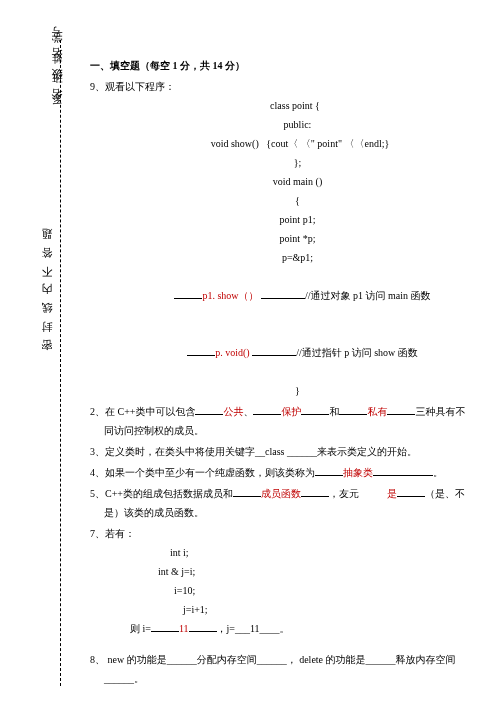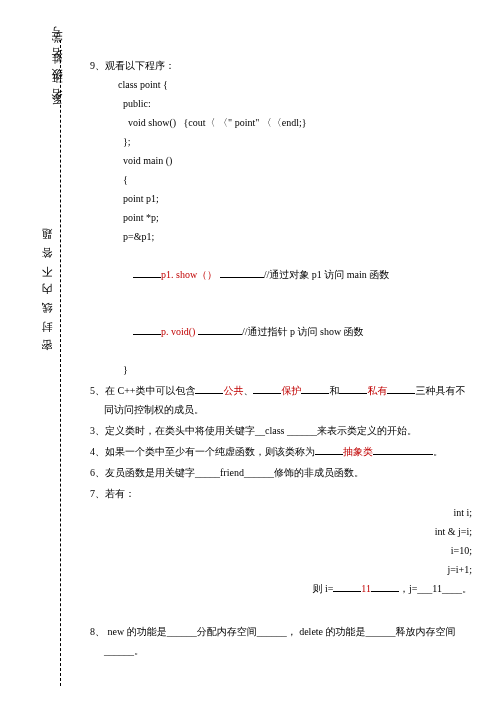--- a/index.html
+++ b/index.html
@@ -43,37 +43,38 @@
       left: 90px;
       top: 54px;
       right: 28px;
       line-height: 1.9;
     }
     .bold { font-weight: bold; }
     .red { color: #c00000; }
     .ul-short { display: inline-block; border-bottom: 1px solid #000; min-width: 28px; height: 10px; vertical-align: baseline; }
     .ul-med { display: inline-block; border-bottom: 1px solid #000; min-width: 44px; height: 10px; vertical-align: baseline; }
     .ul-long { display: inline-block; border-bottom: 1px solid #000; min-width: 60px; height: 10px; vertical-align: baseline; }
-    .code-block { margin-left: 28px; line-height: 1.9; }
+    .code-block { margin-left: 28px; line-height: 1.9; text-align: center; }
     .code-block div { white-space: pre; }
     .q { margin-top: 2px; }
     .q-in { padding-left: 14px; text-indent: -14px; }
-    .indent2 { margin-left: 40px; text-align: right; }
+    .indent2 { margin-left: 40px; }
   </style>
 </head>
 <body>
 
 <div class="sideband">
   <div class="dash-col"></div>
   <div class="vert">系名            班级            姓名            学号</div>
   <div class="vert" style="position:absolute; left:-2px; top:200px; letter-spacing:8px;">密 封 线 内 不 答 题</div>
 </div>
 
 <div class="content">
 
+  <div class="bold q">一、填空题（每空 1 分，共 14 分）</div>
 
   <div class="q">9、观看以下程序：</div>
   <div class="code-block">
     <div>class point {</div>
     <div>  public:</div>
     <div>    void show()   {cout〈 〈" point" 〈〈endl;}</div>
     <div>  };</div>
     <div>  void main ()</div>
     <div>  {</div>
     <div>  point p1;</div>
@@ -82,38 +83,40 @@
     <div>
       <span class="ul-short"></span><span class="red">p1. show（）</span> <span class="ul-med"></span><span>//通过对象 p1 访问 main 函数</span>
     </div>
     <div>
       <span class="ul-short"></span><span class="red">p. void()</span> <span class="ul-med"></span><span>//通过指针 p 访问 show 函数</span>
     </div>
     <div>  }</div>
   </div>
 
   <div class="q q-in">
-    <span>5、在 C++类中可以包含</span><span class="ul-short"></span><span class="red">公共</span><span>、</span><span class="ul-short"></span><span class="red">保护</span><span class="ul-short"></span><span>和</span><span class="ul-short"></span><span class="red">私有</span><span class="ul-short"></span><span>三种具有不同访问控制权的成员。</span>
+    <span>2、在 C++类中可以包含</span><span class="ul-short"></span><span class="red">公共</span><span>、</span><span class="ul-short"></span><span class="red">保护</span><span class="ul-short"></span><span>和</span><span class="ul-short"></span><span class="red">私有</span><span class="ul-short"></span><span>三种具有不同访问控制权的成员。</span>
   </div>
 
   <div class="q">3、定义类时，在类头中将使用关键字__class ______来表示类定义的开始。</div>
 
   <div class="q">
     <span>4、如果一个类中至少有一个纯虚函数，则该类称为</span><span class="ul-short"></span><span class="red">抽象类</span><span class="ul-long"></span><span>。</span>
   </div>
 
+  <div class="q q-in">
+    <span>5、C++类的组成包括数据成员和</span><span class="ul-short"></span><span class="red">成员函数</span><span class="ul-short"></span><span>，友元</span><span class="ul-short red" style="border:none;"></span><span class="red">是</span><span class="ul-short"></span><span>（是、不是）该类的成员函数。</span>
+  </div>
 
-  <div class="q">6、友员函数是用关键字_____friend______修饰的非成员函数。</div>
 
   <div class="q">7、若有：</div>
   <div class="indent2">
     <div style="margin-left:40px">int i;</div>
-    <div style="margin-left:56px">int &amp; j=i;</div>
-    <div style="margin-left:28px">i=10;</div>
+    <div style="margin-left:28px">int &amp; j=i;</div>
+    <div style="margin-left:44px">i=10;</div>
     <div style="margin-left:53px">j=i+1;</div>
     <div>
       <span>则 i=</span><span class="ul-short"></span><span class="red">11</span><span class="ul-short"></span><span>，j=___11____。</span>
     </div>
   </div>
 
-  <div class="q q-in" style="margin-top:24px">8、 new 的功能是______分配内存空间______， delete 的功能是______释放内存空间______。</div>
+  <div class="q q-in" style="margin-top:12px">8、 new 的功能是______分配内存空间______， delete 的功能是______释放内存空间______。</div>
 
 </div>
 
 </body></html>

